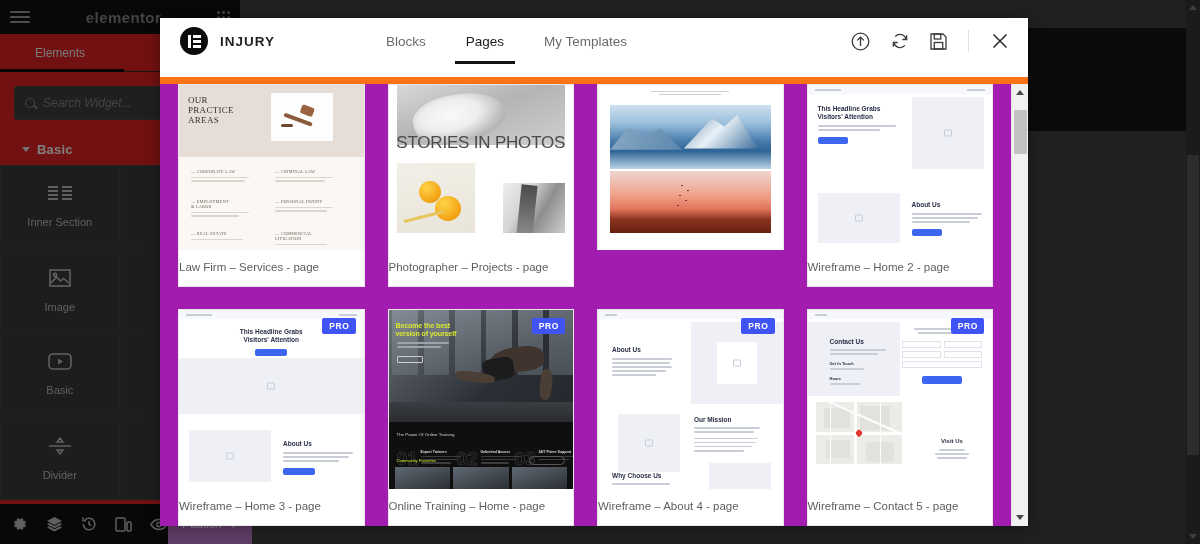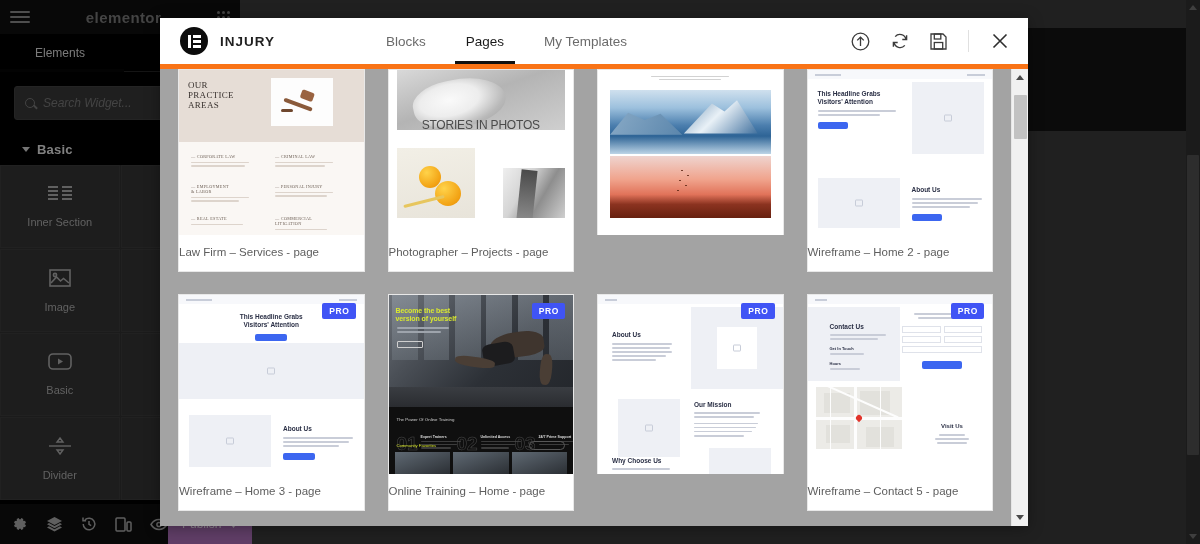--- a/index.html
+++ b/index.html
@@ -21,21 +21,21 @@
   .hamburger { width:20px; display:flex; flex-direction:column; gap:3px; }
   .hamburger i { display:block; height:2px; background:#7e7e7e; border-radius:1px; }
   .brand {
     color:#6e6e6e; font-size:15px; font-weight:bold; letter-spacing:.4px;
   }
   .apps-grid { display:grid; grid-template-columns:repeat(3,3px); gap:2px; }
   .apps-grid i { width:3px; height:3px; background:#6e6e6e; border-radius:50%; display:block; }
 
   .panel {
     position:absolute; left:0; top:34px; width:240px; bottom:40px;
-    background:#000000;
+    background:#b91c1c;
   }
   .panel-tabs {
     height:38px; display:flex; align-items:center; border-bottom:1px solid #232323;
     position:relative;
   }
   .panel-tab {
     flex:1; text-align:center; font-size:12px; color:#9a9a9a; line-height:38px;
   }
   .panel-tab.active { color:#c7c7c7; }
   .panel-tab.active:after {
@@ -137,21 +137,21 @@
   .mtab.active { color:#1a1a1a; }
   .mtab.active:after {
     content:""; position:absolute; left:-8px; right:-8px; bottom:0; height:3px; background:#111;
   }
   .modal-actions {
     margin-left:auto; display:flex; align-items:center; gap:21px; padding-right:18px;
   }
   .modal-actions .sep { width:1px; height:22px; background:#e0e0e0; }
   .modal-actions svg { display:block; }
 
-  .modal-body { flex:1; display:flex; overflow:hidden; background:#a3a3a3; border-top:5px solid #f97316; }
+  .modal-body { flex:1; display:flex; overflow:hidden; background:#a21caf; border-top:7px solid #f97316;margin-top:13px; }
   .grid-scroll { flex:1; overflow:hidden; padding:0 18px; position:relative; }
   .tpl-grid {
     display:grid; grid-template-columns:repeat(4,1fr); gap:22px 23px;
     padding-top:0;
   }
   .tpl-card { display:flex; flex-direction:column; }
   .tpl-thumb {
     border:1px solid #e8e8e8; border-bottom:none; background:#fff;
     overflow:hidden; position:relative; height:166px;
   }
@@ -214,21 +214,21 @@
   
   .pp-hero { position:absolute; left:8px; top:0; right:8px; height:60px; overflow:hidden;
     background:linear-gradient(160deg,#d9d9d9,#b4b4b4 45%,#cfcfcf); }
   .pp-hero:after{
     content:""; position:absolute; left:10%; top:15%; width:55%; height:80%;
     background:radial-gradient(ellipse at 40% 40%, #fafafa 0%, #ededed 38%, #b9b9b9 70%, #9e9e9e 100%);
     transform:rotate(-12deg); border-radius:40% 55% 45% 50%;
   }
   .pp-title {
     position:absolute; left:0; right:0; top:48px; text-align:center;
-    font-size:12px; color:#4a4a4a; letter-spacing:-.2px;
+    font-size:17px; color:#4a4a4a; letter-spacing:-.2px;
   }
   .pp-left {
     position:absolute; left:8px; top:78px; width:78px; height:70px;
     background:linear-gradient(170deg,#f2efe6,#e8e4da);
     overflow:hidden;
   }
   .pp-left .orange1, .pp-left .orange2 {
     position:absolute; border-radius:50%;
     background:radial-gradient(circle at 35% 30%, #ffd34a, #f2a112 70%, #d98a08);
   }
@@ -834,20 +834,21 @@
                 <div class="txtline" style="width:50px;margin-top:2.5px"></div>
               </div>
               <div style="position:absolute;left:14px;bottom:4px;width:70px">
                 <div class="head-b" style="font-size:6.5px">Why Choose Us</div>
                 <div class="txtline" style="width:58px;margin-top:4px"></div>
               </div>
               <div class="ph" style="position:absolute;right:12px;bottom:0;width:62px;height:26px"></div>
             </div>
               </div>
           </div>
+          <div class="tpl-caption">Wireframe – About 4 - page</div>
         </div>
 
         <div class="tpl-card">
           <div class="tpl-thumb">
             <div class="pro-badge">PRO</div>
             <div class="inner">
                 <div class="mini">
               <div class="wf-nav">
                     <span class="lg" style="width:12px"></span>
                   </div>

